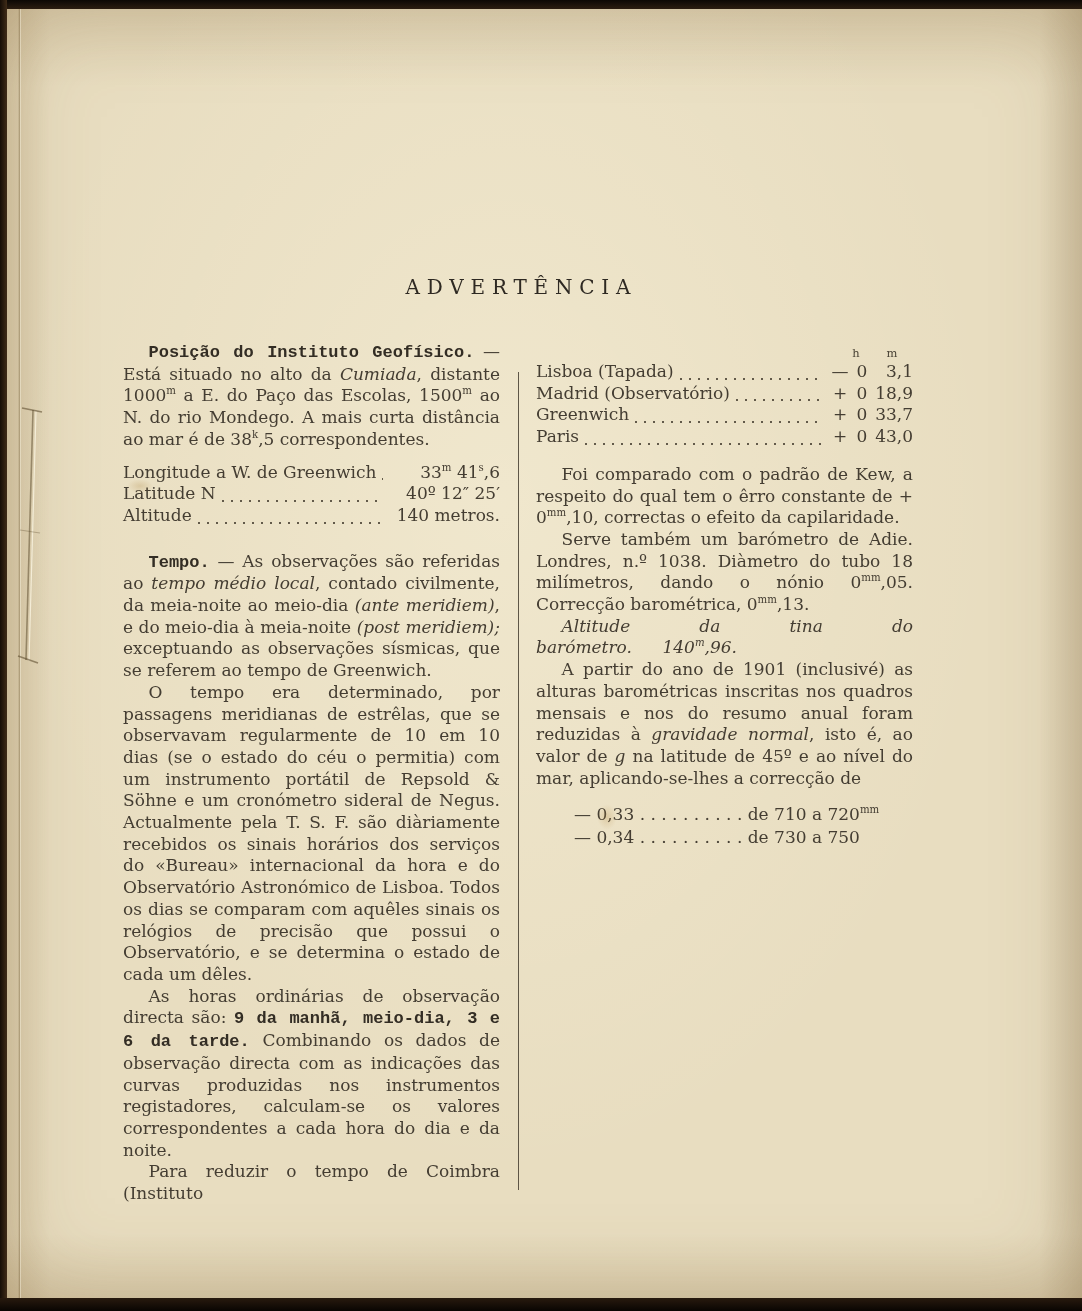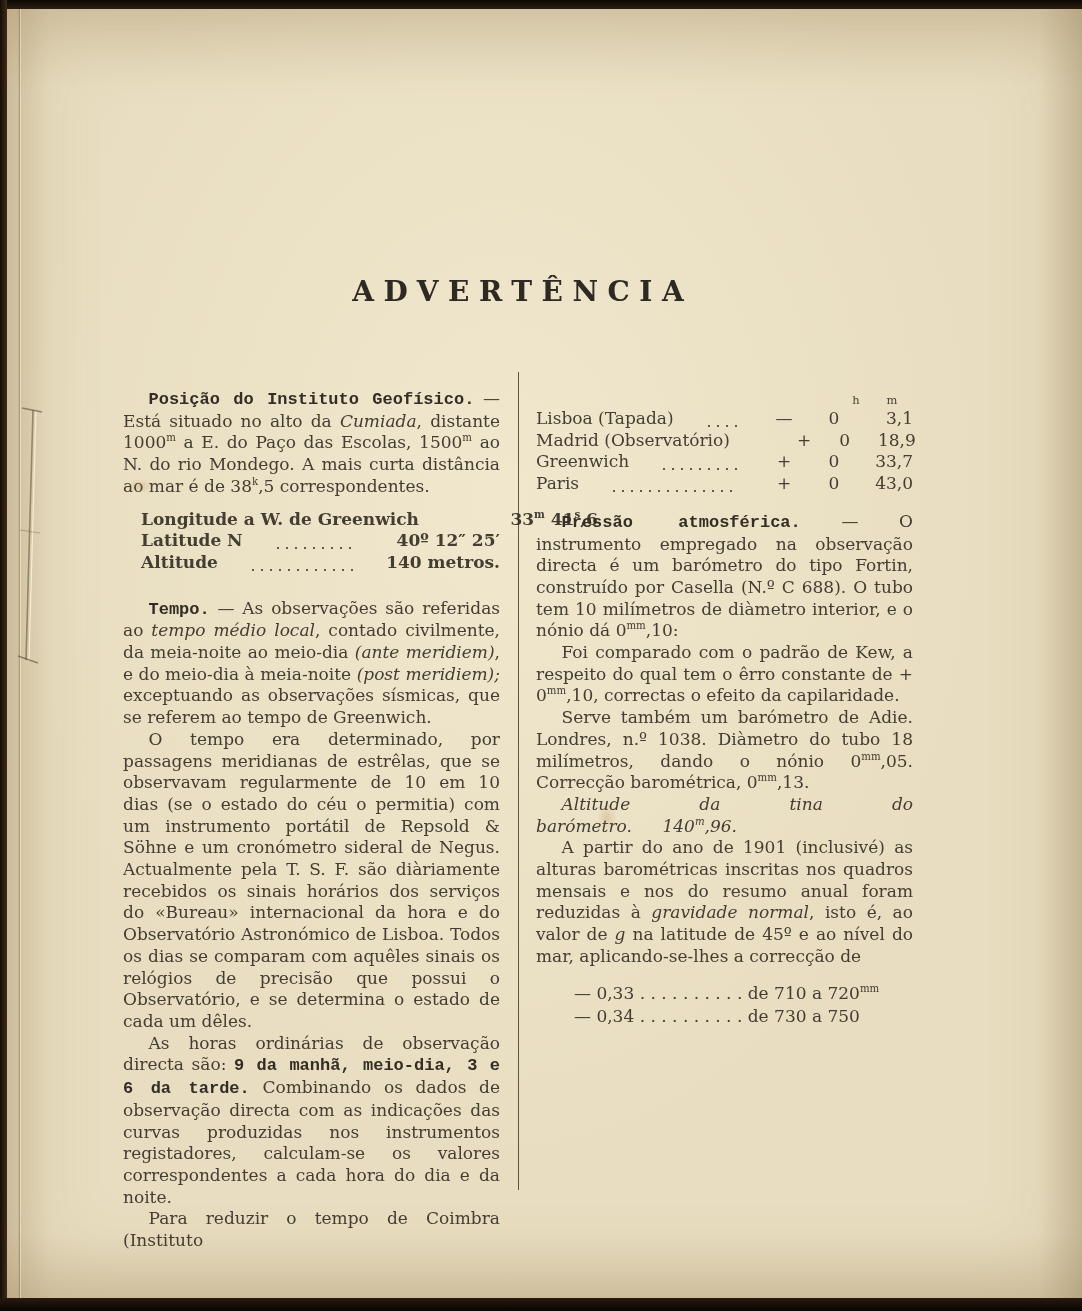--- a/index.html
+++ b/index.html
@@ -18,34 +18,34 @@
       radial-gradient(ellipse at 46% 38%, rgba(255,250,230,0.35) 0%, rgba(255,250,230,0) 60%),
       linear-gradient(90deg, rgba(150,120,70,0.18) 0%, rgba(150,120,70,0) 4%, rgba(150,120,70,0) 96%, rgba(120,95,55,0.20) 100%),
       linear-gradient(0deg, rgba(140,110,60,0.14) 0%, rgba(140,110,60,0) 5%, rgba(140,110,60,0) 94%, rgba(140,110,60,0.12) 100%),
       #e8ddc0;
     box-shadow: inset 0 0 90px rgba(125,98,55,0.28);
   }
   .crease{position:absolute;left:11px;top:0;width:3px;height:100%;
     background:linear-gradient(90deg, rgba(120,98,60,0.0), rgba(110,88,50,0.35) 50%, rgba(250,245,228,0.5) 80%, rgba(120,98,60,0));}
   .content{position:relative;padding:266px 0 0 116px;width:790px;color:#443d32;}
   .doc-title{
-    margin:0 0 80px 0;text-align:center;font-size:28px;font-weight:700;
+    margin:0 0 42px 0;text-align:center;font-size:20px;font-weight:400;
     letter-spacing:0.34em;text-indent:0.34em;color:#2e2922;
   }
   .cols{display:flex;gap:36px;}
   .col{width:377px;font-size:17px;line-height:21.7px;text-align:justify;}
   .col p{margin:0;}
   p.ind{text-indent:1.5em;}
   .b{font-weight:700;color:#332d24;font-family:Liberation Mono, monospace;}
   .i{font-style:italic;}
   sup{font-size:0.6em;line-height:0;vertical-align:super;letter-spacing:0;}
   .gap{margin-left:1.8em;}
   
-  .tbl{margin:11px 0 24px 18px;font-weight:bold;}
-  .trow{display:flex;align-items:flex-end;line-height:21.7px;gap:28px;}
+  .tbl{margin:11px 0 24px 0;}
+  .trow{display:flex;align-items:flex-end;line-height:21.7px;}
   .tlabel{white-space:nowrap;}
   .leader{flex:1;height:2px;margin:0 5px 3px 6px;align-self:flex-end;
     background:repeating-linear-gradient(90deg, rgba(74,66,52,0.85) 0 2.2px, rgba(0,0,0,0) 2.2px 9px);}
   .tval{white-space:nowrap;text-align:right;min-width:112px;}
   
   .corr{margin:6px 0 16px 0;}
   .corr-head{display:flex;justify-content:flex-end;font-size:11.5px;line-height:13px;color:#4a4336;margin-bottom:1px;}
   .corr-head .hh{width:30px;text-align:center;}
   .corr-head .hm{width:42px;text-align:center;}
   .csign{width:26px;text-align:center;}
@@ -134,21 +134,20 @@
           </div>
           <div class="trow">
             <span class="tlabel">Paris</span>
             <span class="leader"></span>
             <span class="csign">+</span>
             <span class="ch">0</span>
             <span class="cm">43,0</span>
           </div>
         </div>
 
-        <p class="ind"><span class="b">Pressão atmosférica.</span><span> — O instrumento empregado na observação directa é um barómetro do tipo Fortin, construído por Casella (N.º C 688). O tubo tem 10 milímetros de diàmetro interior, e o nónio dá 0</span><sup>mm</sup><span>,10:</span></p>
         <p class="ind"><span>Foi comparado com o padrão de Kew, a respeito do qual tem o êrro constante de + 0</span><sup>mm</sup><span>,10, correctas o efeito da capilaridade.</span></p>
         <p class="ind"><span>Serve também um barómetro de Adie. Londres, n.º 1038. Diàmetro do tubo 18 milímetros, dando o nónio 0</span><sup>mm</sup><span>,05. Correcção barométrica, 0</span><sup>mm</sup><span>,13.</span></p>
         <p class="tina"><span>Altitude da tina do barómetro.</span><span class="gap">140</span><sup>m</sup><span>,96.</span></p>
         <p class="ind"><span>A partir do ano de 1901 (inclusivé) as alturas barométricas inscritas nos quadros mensais e nos do resumo anual foram reduzidas à </span><span class="i">gravidade normal</span><span>, isto é, ao valor de </span><span class="i">g</span><span> na latitude de 45º e ao nível do mar, aplicando-se-lhes a correcção de</span></p>
 
         <div class="grav">
           <div class="grav-row"><span>— 0,33 . . . . . . . . . . de 710 a 720</span><sup>mm</sup></div>
           <div class="grav-row"><span>— 0,34 . . . . . . . . . . de 730 a 750</span></div>
         </div>
       </div>

